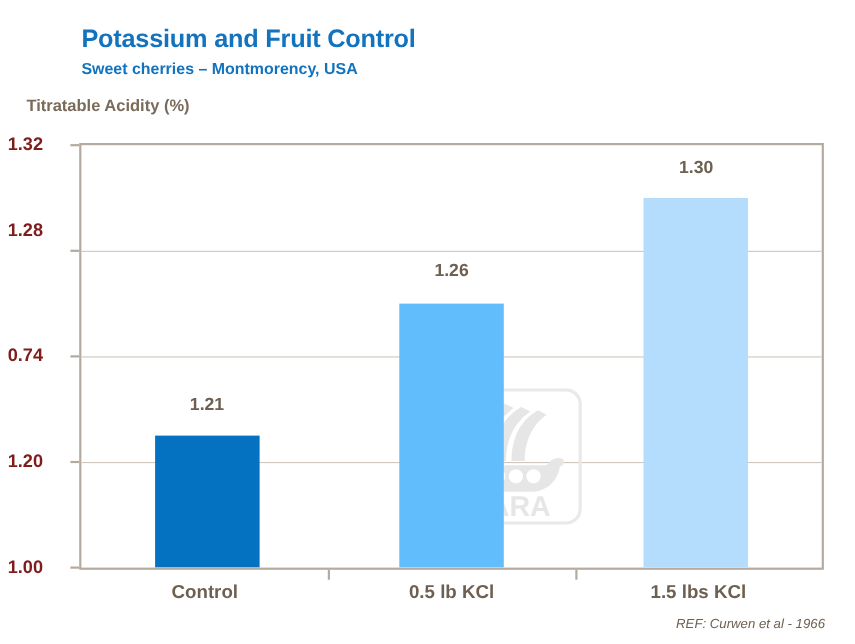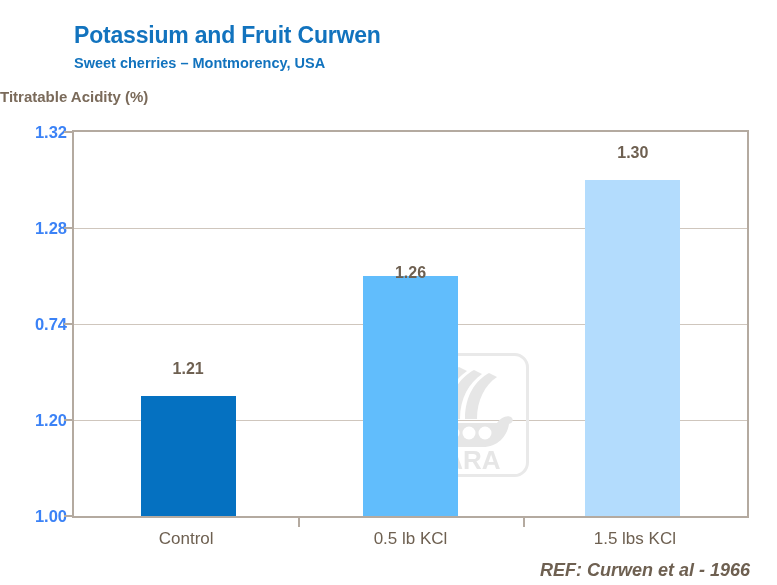--- a/index.html
+++ b/index.html
@@ -31,21 +31,21 @@
     position: absolute;
     left: 74px;
     top: 55px;
     font-size: 14.5px;
     font-weight: bold;
     color: #1273be;
     white-space: nowrap;
   }
   #y-axis-title {
     position: absolute;
-    left: 0;
+    left: 24px;
     top: 88px;
     font-size: 15px;
     font-weight: bold;
     color: #7a6a5a;
     white-space: nowrap;
   }
 
   
   #plot-frame {
     position: absolute;
@@ -70,24 +70,23 @@
     right: 0;
     height: 1px;
     background: #cfc6bd;
   }
 
   
   .y-tick-label {
     position: absolute;
     right: 710px;
     width: 60px;
-    text-align: right;
     font-size: 16.5px;
     font-weight: bold;
-    color: #3b82f6;
+    color: #7f1d1d;
     transform: translateY(-50%);
     white-space: nowrap;
   }
   .y-tick-mark {
     position: absolute;
     left: 64px;
     width: 8px;
     height: 2px;
     background: #b4aaa0;
     transform: translateY(-1px);
@@ -130,42 +129,42 @@
     position: absolute;
     top: 0;
     width: 2px;
     height: 9px;
     background: #b4aaa0;
   }
   .x-tick-label {
     position: absolute;
     top: 529px;
     font-size: 17px;
-    font-weight: normal;
+    font-weight: bold;
     color: #6e6051;
     white-space: nowrap;
     transform: translateX(-50%);
   }
 
   
   #reference-note {
     position: absolute;
     right: 27px;
     top: 560px;
-    font-size: 18px;
+    font-size: 12px;
     font-style: italic;
-    font-weight: bold;
+    font-weight: normal;
     color: #6e6051;
     white-space: nowrap;
   }
 </style>
 </head>
 <body>
 
-<div id="chart-title">Potassium and Fruit Curwen</div>
+<div id="chart-title">Potassium and Fruit Control</div>
 <div id="chart-subtitle">Sweet cherries – Montmorency, USA</div>
 <div id="y-axis-title">Titratable Acidity (%)</div>
 
 <div id="plot-frame">
   <div id="plot-inner">
 
     <div id="gridlines">
         <div class="gridline" style="top: 96px;"></div>
         <div class="gridline" style="top: 192px;"></div>
         <div class="gridline" style="top: 288px;"></div>
@@ -192,31 +191,31 @@
           <circle cx="84" cy="80" r="6.5"></circle>
         </g>
         <text x="64" y="116" text-anchor="middle" font-family="'Liberation Sans', sans-serif" font-size="26" font-weight="bold" fill="#e6e6e6">YARA</text>
       </svg>
     </div>
 
     <div id="bars">
         <div class="bar" style="left: 66.6667px; width: 95px; top: 264px; height: 120px; background: rgb(5, 113, 193);"></div>
         <div class="bar-value" style="left: 114.167px; top: 228px;">1.21</div>
         <div class="bar" style="left: 289px; width: 95px; top: 144px; height: 240px; background: rgb(97, 189, 252);"></div>
-        <div class="bar-value" style="left: 336.5px; top: 132px;">1.26</div>
+        <div class="bar-value" style="left: 336.5px; top: 106px;">1.26</div>
         <div class="bar" style="left: 511.333px; width: 95px; top: 48px; height: 336px; background: rgb(179, 220, 253);"></div>
         <div class="bar-value" style="left: 558.833px; top: 12px;">1.30</div>
       </div>
   </div>
 </div>
 
 <div id="y-ticks">
     <div class="y-tick-label" style="top: 132px;">1.32</div>
     <div class="y-tick-mark" style="top: 132px;"></div>
-    <div class="y-tick-label" style="top: 228px;">1.28</div>
+    <div class="y-tick-label" style="top: 210px;">1.28</div>
     <div class="y-tick-mark" style="top: 228px;"></div>
     <div class="y-tick-label" style="top: 324px;">0.74</div>
     <div class="y-tick-mark" style="top: 324px;"></div>
     <div class="y-tick-label" style="top: 420px;">1.20</div>
     <div class="y-tick-mark" style="top: 420px;"></div>
     <div class="y-tick-label" style="top: 516px;">1.00</div>
     <div class="y-tick-mark" style="top: 516px;"></div>
   </div>
 
 <div id="x-axis-ticks">

